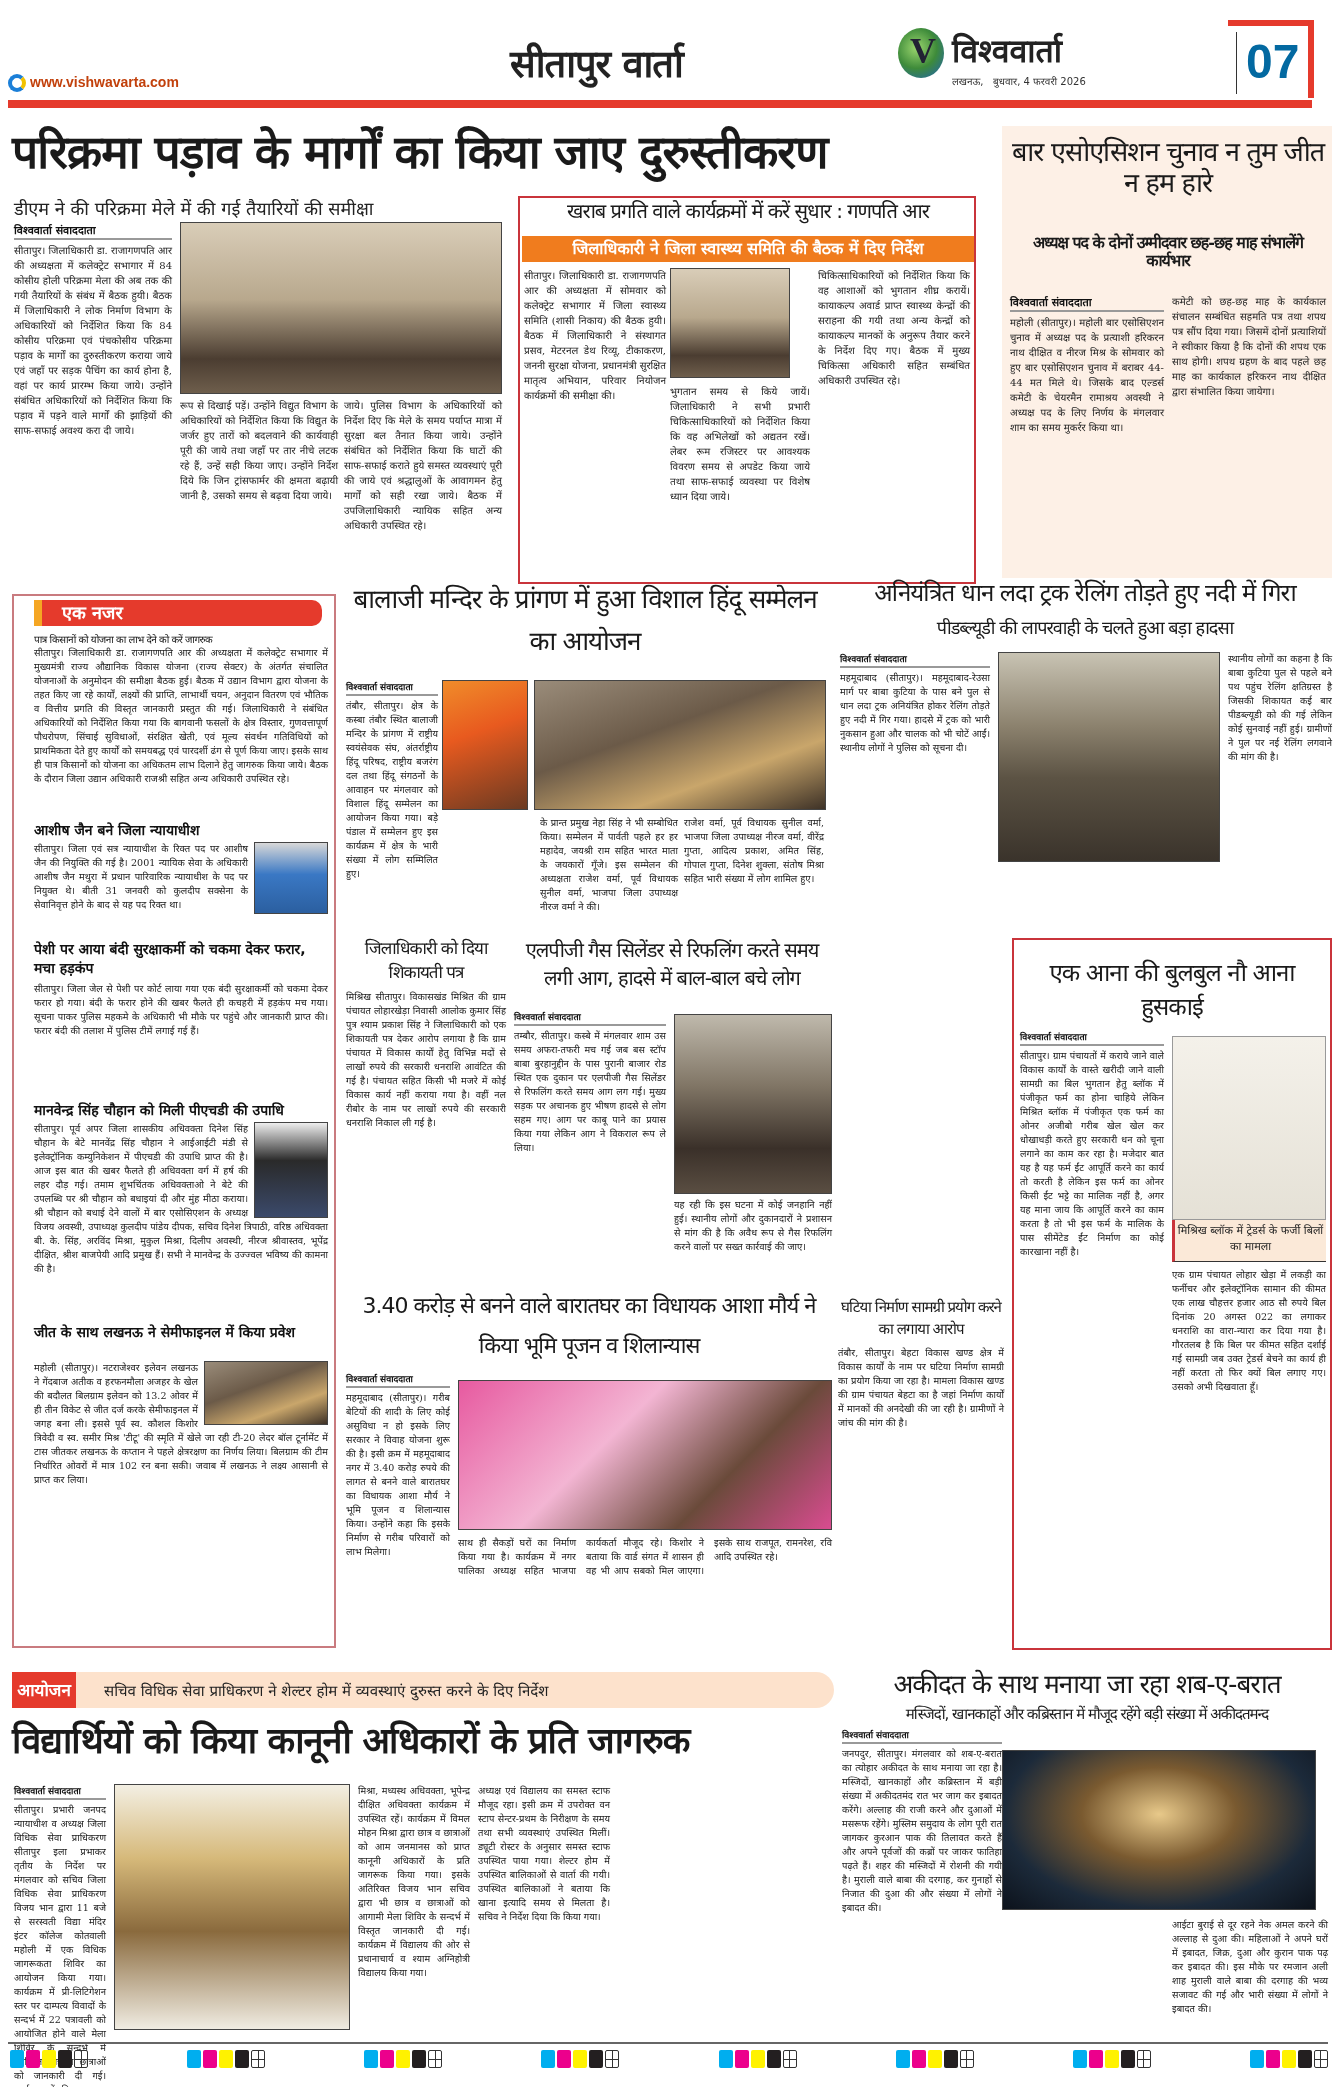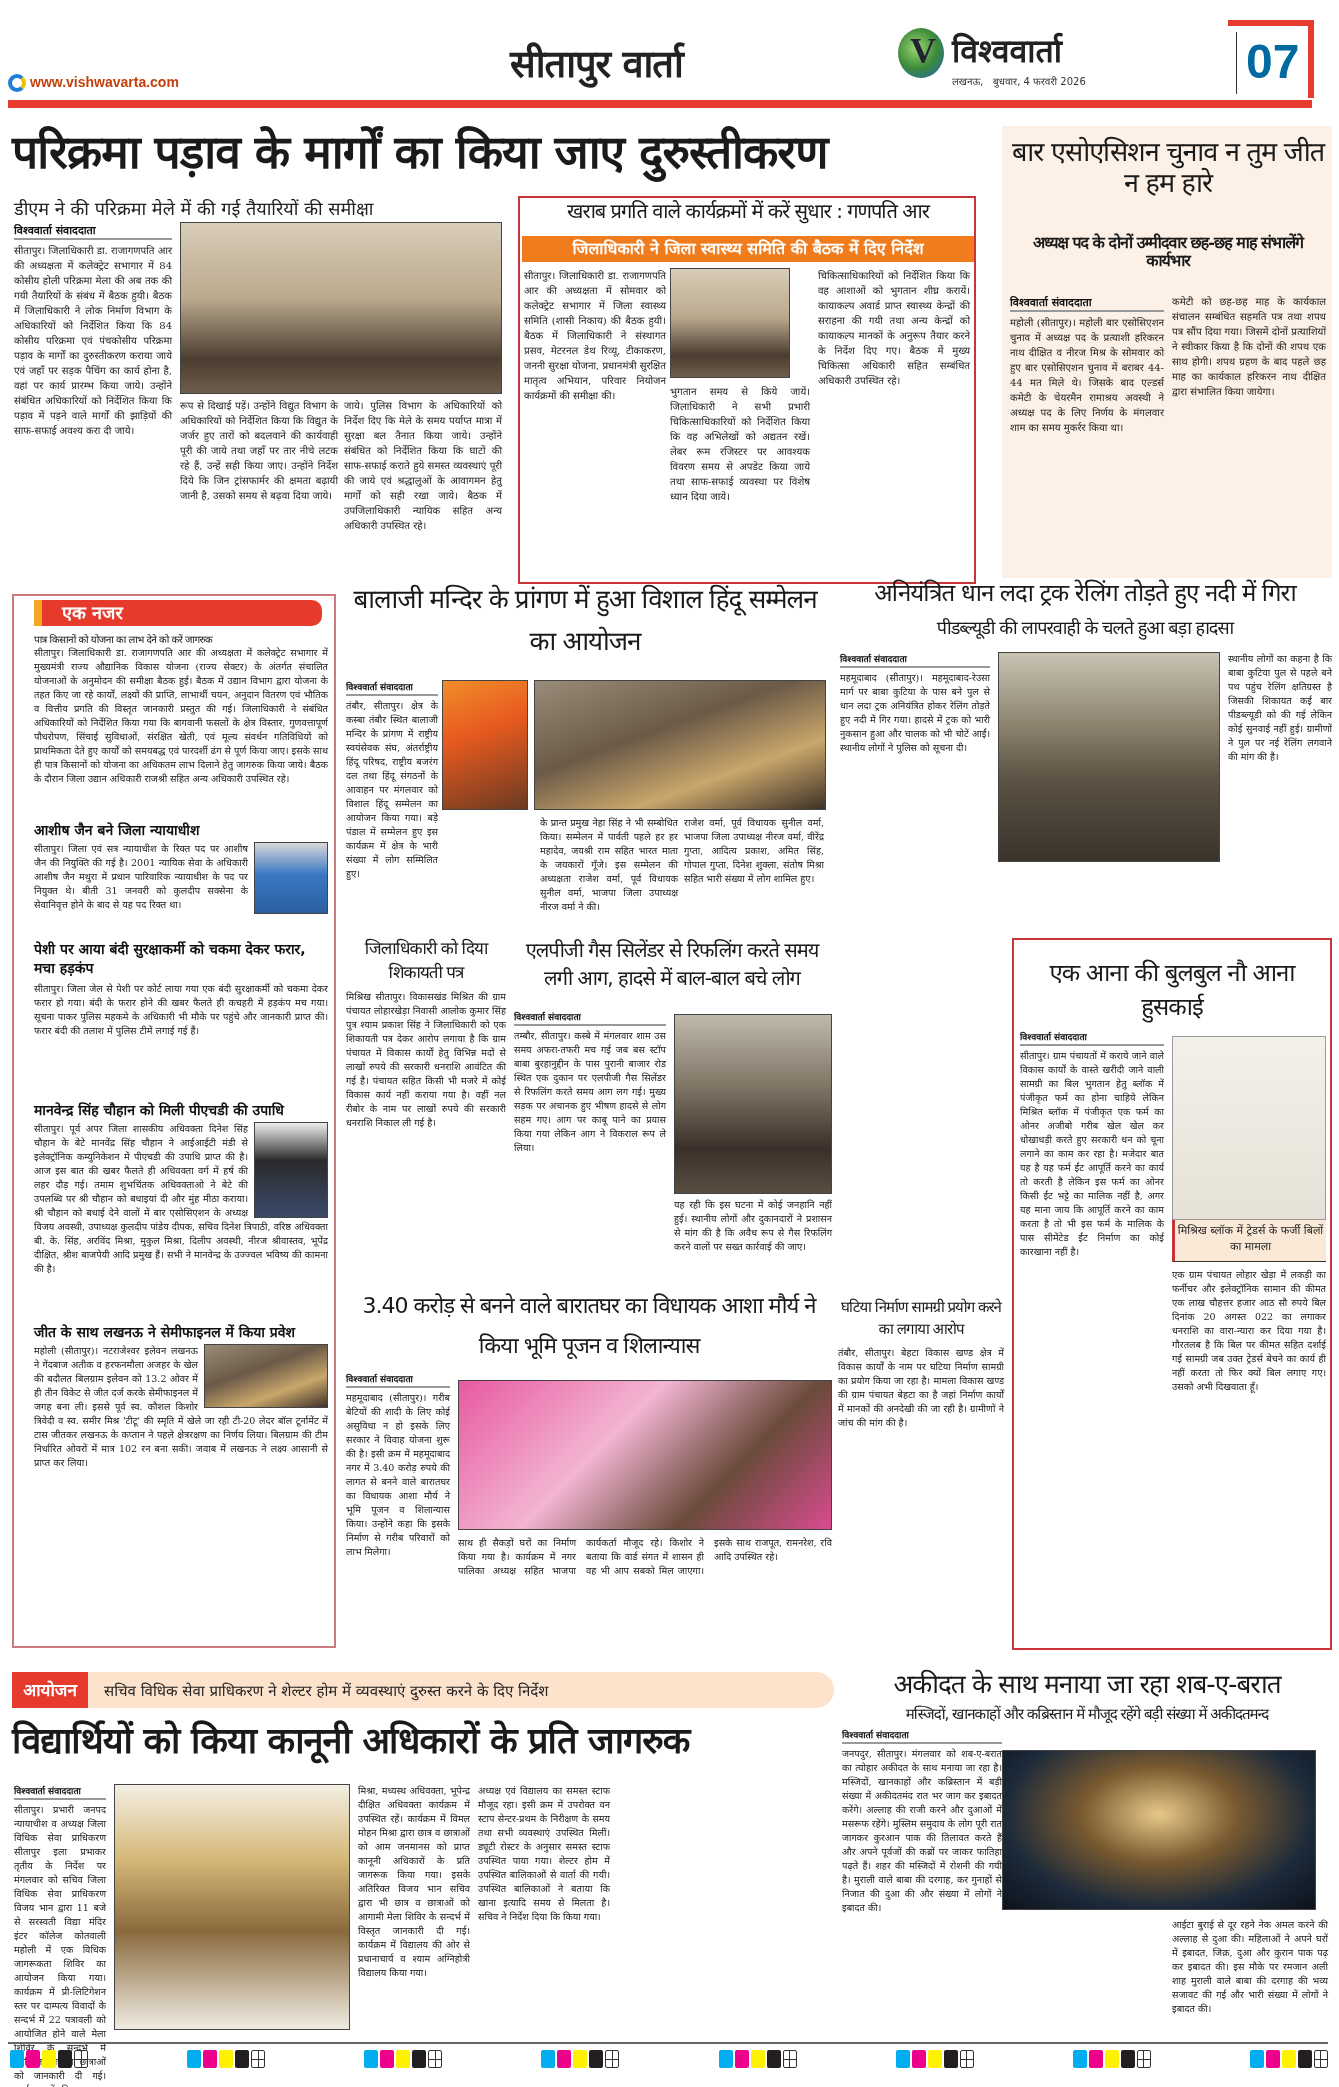--- a/index.html
+++ b/index.html
@@ -109,21 +109,21 @@
 <div class="abs" style="left:34px;top:1100px;width:294px;">
   <div style="font-size:14px;font-weight:bold;margin-bottom:3px;">मानवेन्द्र सिंह चौहान को मिली पीएचडी की उपाधि</div>
   <div class="photo" style="float:right;width:74px;height:96px;margin-left:6px;background:linear-gradient(180deg,#eee 0%,#2a2a2a 40%,#3b4a6b 100%);"></div>
   <div class="body-text" style="font-size:9.5px;line-height:14px;">
     <span class="dateline">सीतापुर।</span>
     <span>पूर्व अपर जिला शासकीय अधिवक्ता दिनेश सिंह चौहान के बेटे मानवेंद्र सिंह चौहान ने आईआईटी मंडी से इलेक्ट्रॉनिक कम्युनिकेशन में पीएचडी की उपाधि प्राप्त की है। आज इस बात की खबर फैलते ही अधिवक्ता वर्ग में हर्ष की लहर दौड़ गई। तमाम शुभचिंतक अधिवक्ताओ ने बेटे की उपलब्धि पर श्री चौहान को बधाइयां दी और मुंह मीठा कराया। श्री चौहान को बधाई देने वालों में बार एसोसिएशन के अध्यक्ष विजय अवस्थी, उपाध्यक्ष कुलदीप पांडेय दीपक, सचिव दिनेश त्रिपाठी, वरिष्ठ अधिवक्ता बी. के. सिंह, अरविंद मिश्रा, मुकुल मिश्रा, दिलीप अवस्थी, नीरज श्रीवास्तव, भूपेंद्र दीक्षित, श्रीश बाजपेयी आदि प्रमुख हैं। सभी ने मानवेन्द्र के उज्ज्वल भविष्य की कामना की है।</span>
   </div>
 </div>
 
 <div class="abs" style="left:34px;top:1322px;width:294px;">
-  <div style="font-size:14px;font-weight:bold;margin-bottom:3px;">जीत के साथ लखनऊ ने सेमीफाइनल में किया प्रवेश</div>
+  <div style="font-size:14px;font-weight:bold;margin-bottom:20px;">जीत के साथ लखनऊ ने सेमीफाइनल में किया प्रवेश</div>
   <div class="photo crowd" style="float:right;width:124px;height:64px;margin-left:6px;"></div>
   <div class="body-text" style="font-size:9.5px;line-height:14px;">
     <span class="dateline">महोली (सीतापुर)।</span>
     <span>नटराजेश्वर इलेवन लखनऊ ने गेंदबाज अतीक व हरफनमौला अजहर के खेल की बदौलत बिलग्राम इलेवन को 13.2 ओवर में ही तीन विकेट से जीत दर्ज करके सेमीफाइनल में जगह बना ली। इससे पूर्व स्व. कौशल किशोर त्रिवेदी व स्व. समीर मिश्र 'टीटू' की स्मृति में खेले जा रही टी-20 लेदर बॉल टूर्नामेंट में टास जीतकर लखनऊ के कप्तान ने पहले क्षेत्ररक्षण का निर्णय लिया। बिलग्राम की टीम निर्धारित ओवरों में मात्र 102 रन बना सकी। जवाब में लखनऊ ने लक्ष्य आसानी से प्राप्त कर लिया।</span>
   </div>
 </div>
 
 <div class="abs hl" style="left:346px;top:578px;width:478px;font-size:26px;font-weight:normal;line-height:42px;">बालाजी मन्दिर के प्रांगण में हुआ विशाल हिंदू सम्मेलन का आयोजन</div>
 <div class="abs" style="left:346px;top:680px;width:92px;">
   <div class="byline" style="font-size:9px;">विश्ववार्ता संवाददाता</div>
@@ -192,21 +192,21 @@
 <div class="abs photo pink" style="left:458px;top:1380px;width:374px;height:150px;"></div>
 <div class="abs body-text" style="left:458px;top:1536px;width:374px;font-size:9.5px;line-height:14px;column-count:3;column-gap:10px;">साथ ही सैकड़ों घरों का निर्माण किया गया है। कार्यक्रम में नगर पालिका अध्यक्ष सहित भाजपा कार्यकर्ता मौजूद रहे। किशोर ने बताया कि वार्ड संगत में शासन ही वह भी आप सबको मिल जाएगा। इसके साथ राजपूत, रामनरेश, रवि आदि उपस्थित रहे।</div>
 
 <div class="abs hl" style="left:838px;top:1296px;width:166px;font-size:15px;font-weight:normal;line-height:22px;">घटिया निर्माण सामग्री प्रयोग करने का लगाया आरोप</div>
 <div class="abs body-text" style="left:838px;top:1346px;width:166px;font-size:9.5px;line-height:14px;">
   <span class="dateline">तंबौर, सीतापुर।</span>
   <span>बेहटा विकास खण्ड क्षेत्र में विकास कार्यों के नाम पर घटिया निर्माण सामग्री का प्रयोग किया जा रहा है। मामला विकास खण्ड की ग्राम पंचायत बेहटा का है जहां निर्माण कार्यों में मानकों की अनदेखी की जा रही है। ग्रामीणों ने जांच की मांग की है।</span>
 </div>
 
 <div class="abs" style="left:12px;top:1672px;width:822px;height:36px;background:#fde2cc;border-radius:0 18px 18px 0;"></div>
-<div class="abs" style="left:12px;top:1672px;width:76px;height:36px;background:#e53a2c;">
+<div class="abs" style="left:12px;top:1672px;width:64px;height:36px;background:#e53a2c;">
   <div style="color:#fff;font-size:17px;text-align:center;line-height:36px;font-weight:bold;">आयोजन</div>
 </div>
 <div class="abs" style="left:104px;top:1680px;width:720px;font-size:15px;color:#222;white-space:nowrap;">सचिव विधिक सेवा प्राधिकरण ने शेल्टर होम में व्यवस्थाएं दुरुस्त करने के दिए निर्देश</div>
 
 <div class="abs hl" style="left:12px;top:1720px;width:820px;font-size:36px;text-align:left;">विद्यार्थियों को किया कानूनी अधिकारों के प्रति जागरुक</div>
 <div class="abs" style="left:14px;top:1784px;width:92px;">
   <div class="byline" style="font-size:9px;">विश्ववार्ता संवाददाता</div>
   <div class="body-text" style="font-size:9.5px;line-height:14px;">
     <span class="dateline">सीतापुर।</span>
     <span>प्रभारी जनपद न्यायाधीश व अध्यक्ष जिला विधिक सेवा प्राधिकरण सीतापुर इला प्रभाकर तृतीय के निर्देश पर मंगलवार को सचिव जिला विधिक सेवा प्राधिकरण विजय भान द्वारा 11 बजे से सरस्वती विद्या मंदिर इंटर कॉलेज कोतवाली महोली में एक विधिक जागरूकता शिविर का आयोजन किया गया। कार्यक्रम में प्री-लिटिगेशन स्तर पर दाम्पत्य विवादों के सन्दर्भ में 22 पत्रावली को आयोजित होने वाले मेला शिविर के सन्दर्भ में उपस्थित छात्र व छात्राओं को जानकारी दी गई। कार्यक्रम में विजय भान, विमल मोहन</span>

